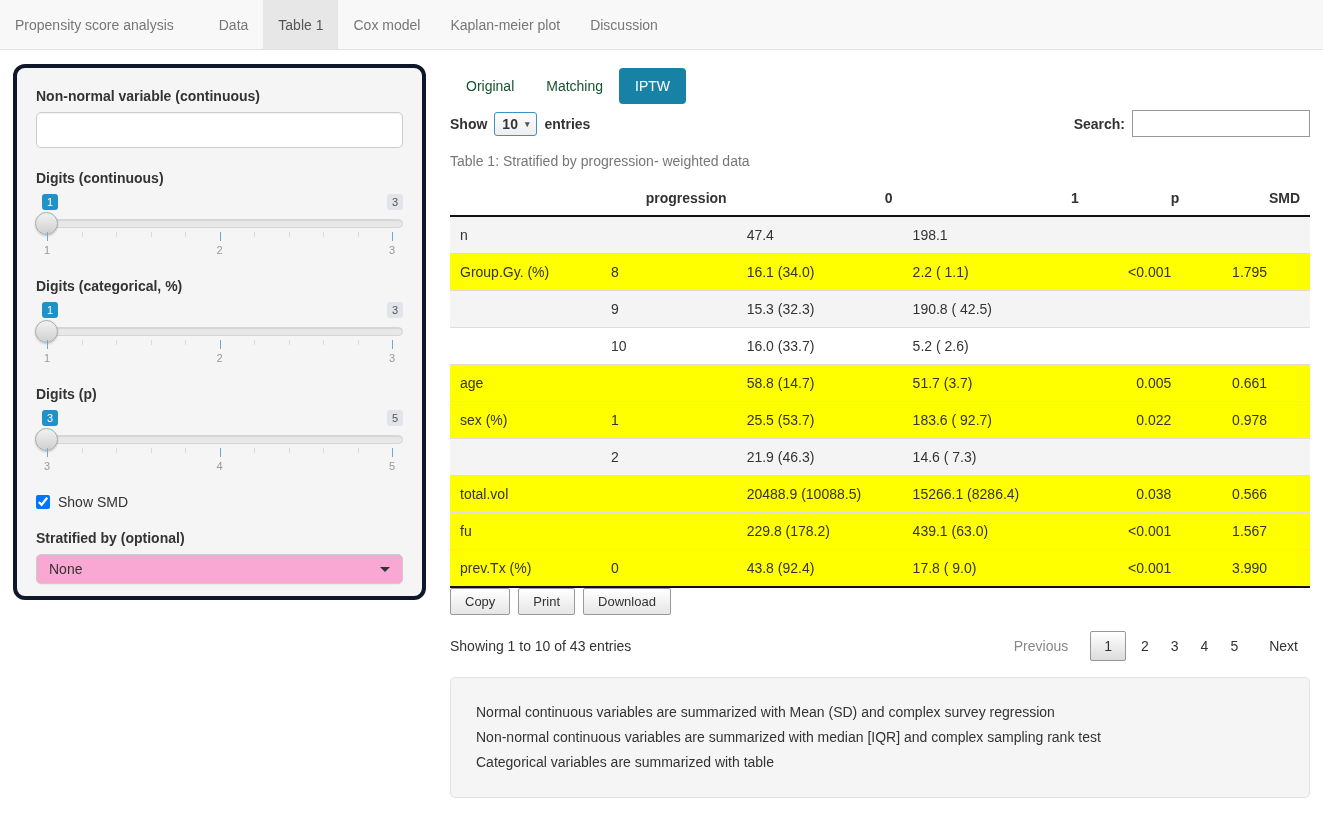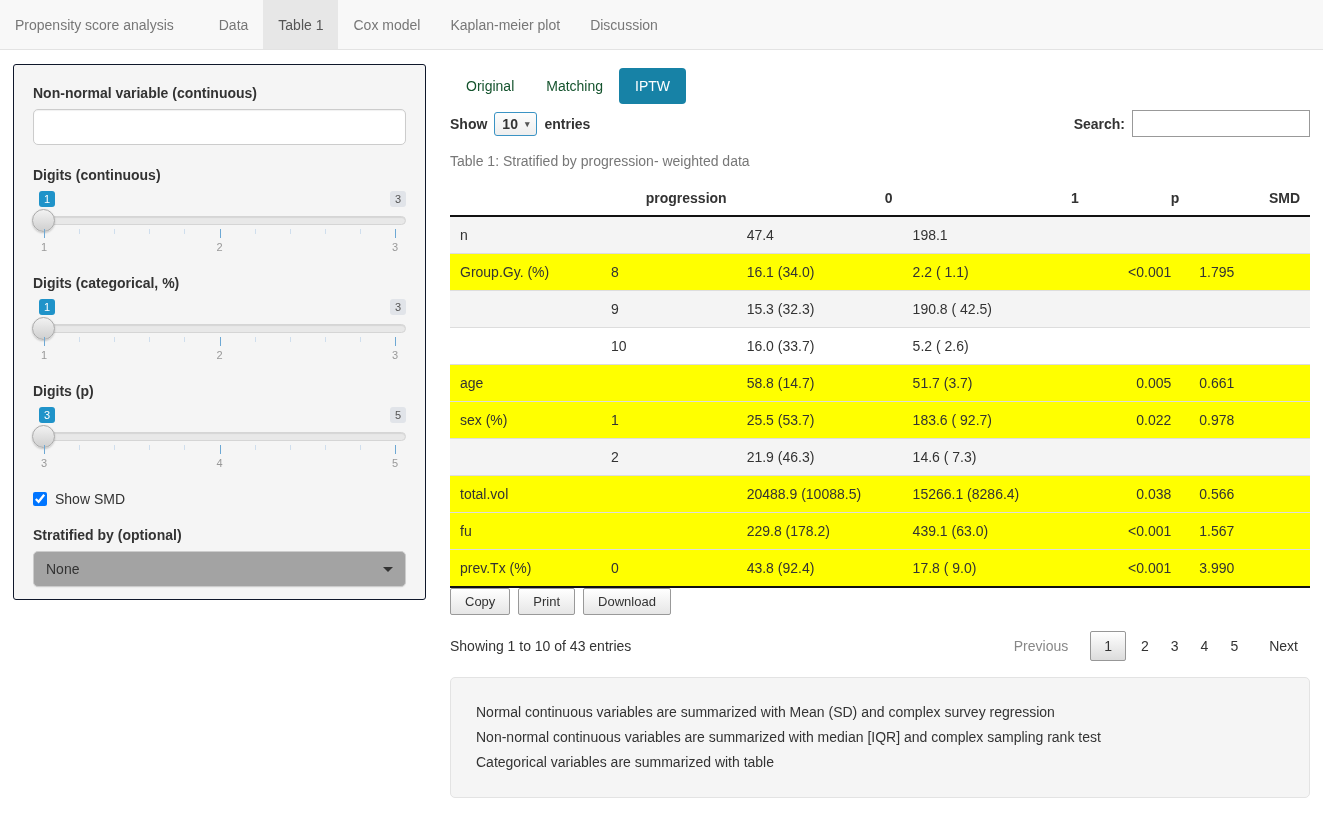--- a/index.html
+++ b/index.html
@@ -9,21 +9,21 @@
   
   .navbar { height:50px; background:#f8f8f8; border-bottom:1px solid #e3e3e3;
     display:flex; align-items:stretch; }
   .brand { font-size:14px; color:#777; line-height:50px; padding:0 15px; margin-right:15px; }
   .nav-tabs-top { display:flex; }
   .nav-item { line-height:50px; padding:0 15px; color:#777; cursor:pointer; }
   .nav-item.active { background:#e7e7e7; color:#555; }
 
   
   .content { display:flex; padding:14px 13px 0 13px; }
-  .sidebar { width:413px; background:#f5f5f5; border:1px solid #0f172a; border-radius:3px;
+  .sidebar { width:413px; background:#f5f5f5; border:4px solid #0f172a; border-radius:12px;
     padding:20px 19px; height:536px; flex:none; }
   .main { flex:1; margin-left:24px; }
 
   
   .ctl-label { font-weight:bold; color:#333; display:block; margin-bottom:8px; }
   .txt-input { width:100%; height:36px; border:1px solid #ccc; border-radius:5px;
     background:#fff; padding:0 10px; font-size:14px; font-family:inherit;
     box-shadow:inset 0 1px 1px rgba(0,0,0,.06); }
   .grp { margin-bottom:22px; }
   .irs { position:relative; height:62px; margin-top:2px; }
@@ -38,21 +38,21 @@
     border-radius:50%; background:linear-gradient(#f2f2f2,#cfcfcf);
     border:1px solid #a9a9a9; box-shadow:0 1px 2px rgba(0,0,0,.2); cursor:pointer; }
   .irs-grid { position:absolute; top:38px; left:11px; right:11px; height:10px; }
   .irs-pol { position:absolute; top:0; width:1px; background:#cfdeed; height:5px; }
   .irs-pol.big { background:#6da8d4; height:9px; }
   .irs-labels { position:absolute; top:50px; left:11px; right:11px; height:12px;
     font-size:11px; color:#999; }
   .irs-lbl { position:absolute; transform:translateX(-50%); }
   .chk-row { display:flex; align-items:center; margin:4px 0 20px 0; }
   .chk-row input { margin-right:8px; width:14px; height:14px; }
-  .sel-box { height:36px; background:#a3a3a3; border:1px solid #ccc; border-radius:5px;
+  .sel-box { height:30px; background:#f9a8d4; border:1px solid #ccc; border-radius:5px;
     display:flex; align-items:center; justify-content:space-between; padding:0 12px;
     cursor:pointer; box-shadow:0 1px 1px rgba(0,0,0,.04); }
   .caret-down { width:0; height:0; border-left:5px solid transparent;
     border-right:5px solid transparent; border-top:5px solid #333; }
 
   
   .pills { display:flex; margin:4px 0 6px 0; }
   .pill { color:#14532d; padding:10px 16px; border-radius:4px; cursor:pointer; }
   .pill.active { background:#1782a6; color:#fff; }
 
@@ -76,21 +76,21 @@
     padding:9px 10px; }
   table.dt th:nth-child(1){ width:150px; text-align:left; }
   table.dt th:nth-child(2){ width:135px; }
   table.dt th:nth-child(3){ width:165px; }
   table.dt th:nth-child(4){ width:185px; }
   table.dt th:nth-child(5){ width:100px; }
   table.dt th:nth-child(6){ width:120px; }
   table.dt td { padding:10px 10px; border-top:1px solid #ddd; text-align:left; }
   table.dt tbody tr:first-child td { border-top:none; }
   table.dt td:nth-child(5){ text-align:right; padding-right:18px; }
-  table.dt td:nth-child(6){ text-align:left; }
+  table.dt td:nth-child(6){ text-align:center; }
   tr.stripe { background:#f4f4f4; }
   tr.hl { background:#ffff00; }
 
   
   .dt-buttons { display:flex; gap:8px; }
   .dt-btn { border:1px solid #999; border-radius:2px; background:linear-gradient(#fff,#e6e6e6);
     padding:5px 14px; font-size:13px; color:#333; cursor:pointer; font-family:inherit; }
   .dt-bottom { display:flex; justify-content:space-between; align-items:center; margin-top:16px;gap:16px; }
   .dt-info { color:#333; }
   .paginate { display:flex; align-items:center; }

